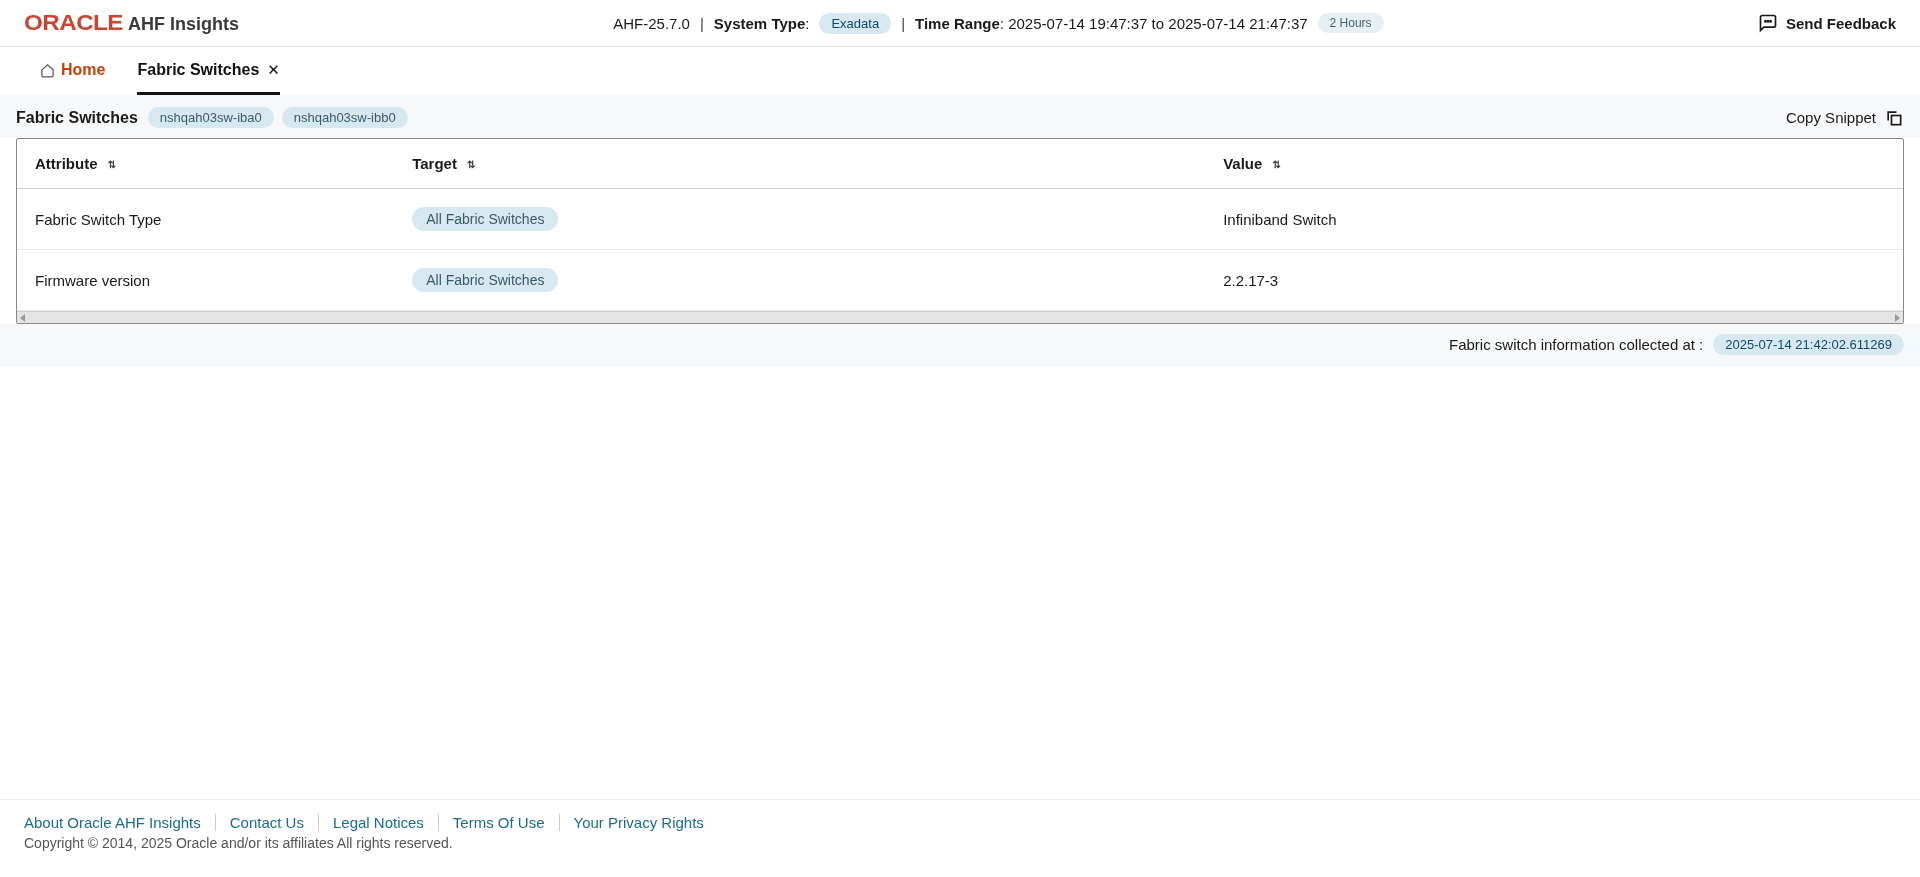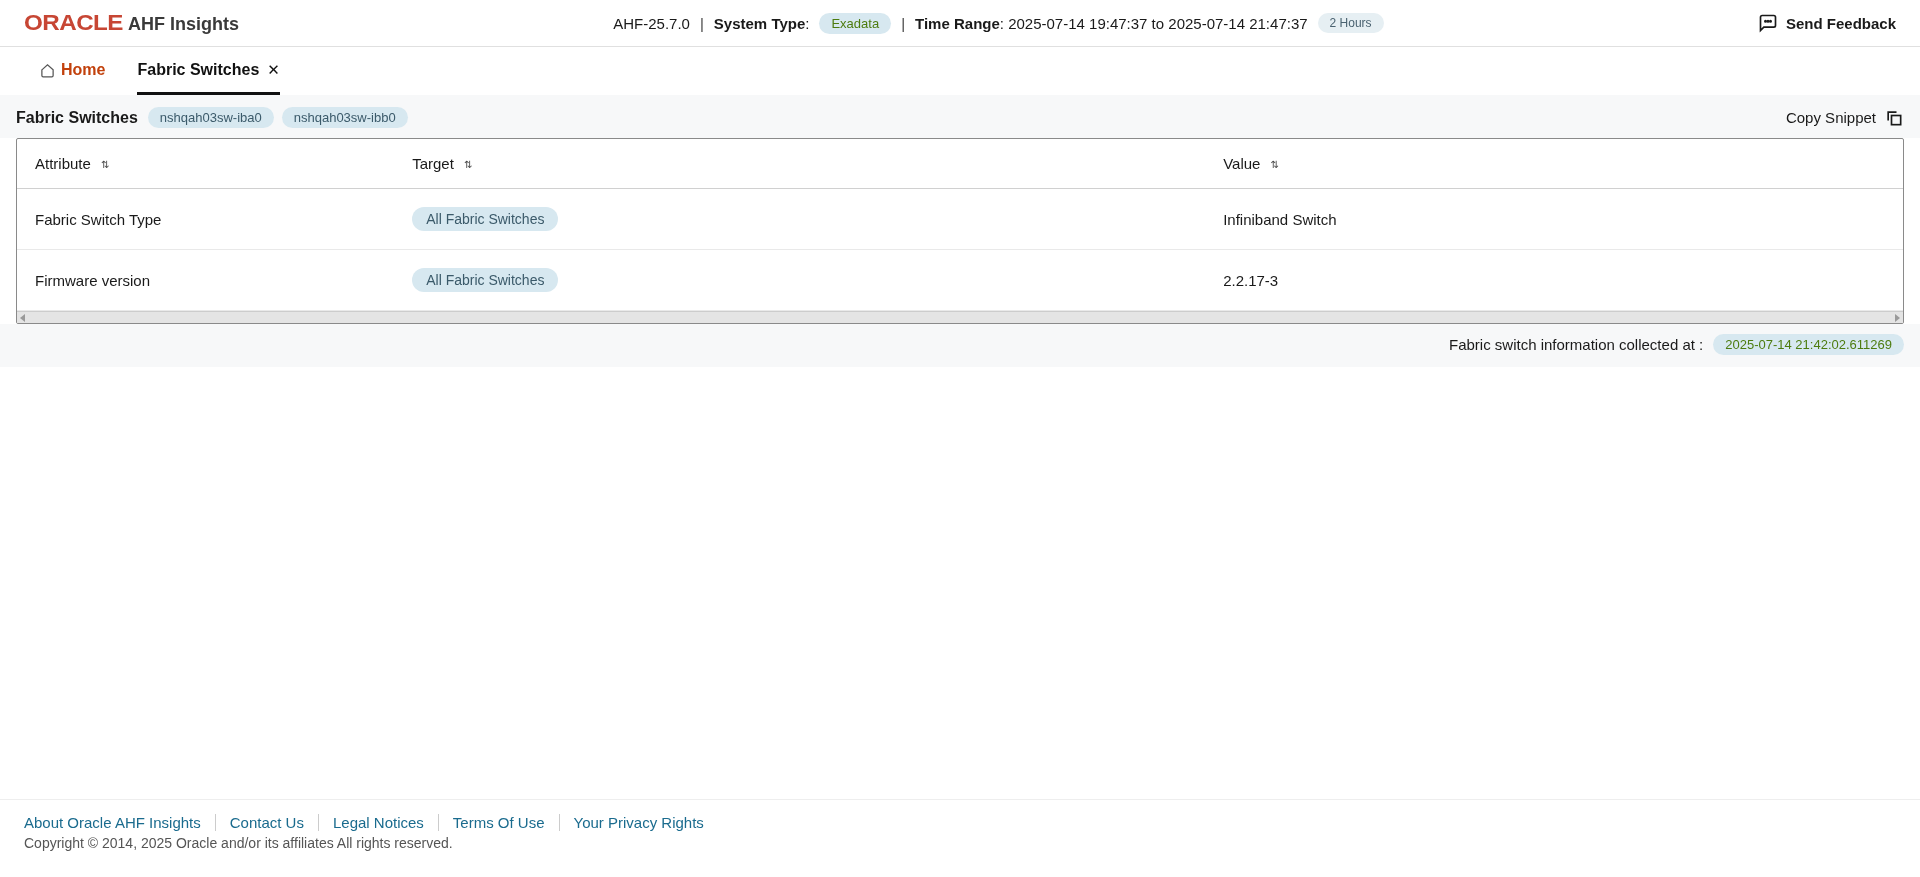--- a/index.html
+++ b/index.html
@@ -46,21 +46,21 @@
     gap: 10px;
     font-size: 15px;
   }
   .sep {
     color: #444;
     font-weight: 300;
   }
   .label-bold { font-weight: 700; }
   .pill {
     background: #d7e8f0;
-    color: #4d7c0f;
+    color: #0c4a6e;
     padding: 3px 12px;
     border-radius: 999px;
     font-size: 13px;
   }
   .pill-light {
     background: #e6eff3;
     color: #4a6270;
     padding: 3px 12px;
     border-radius: 999px;
     font-size: 12px;
@@ -148,21 +148,21 @@
     overflow: hidden;
   }
   table {
     width: 100%;
     border-collapse: collapse;
     table-layout: fixed;
   }
   thead th {
     text-align: left;
     font-size: 15px;
-    font-weight: 400;
+    font-weight: 700;
     padding: 16px 18px;
     border-bottom: 1px solid #d0d0d0;
   }
   .sort-icon {
     display: inline-block;
     margin-left: 6px;
     font-size: 10px;
     line-height: 1;
     vertical-align: middle;
     color: #444;

